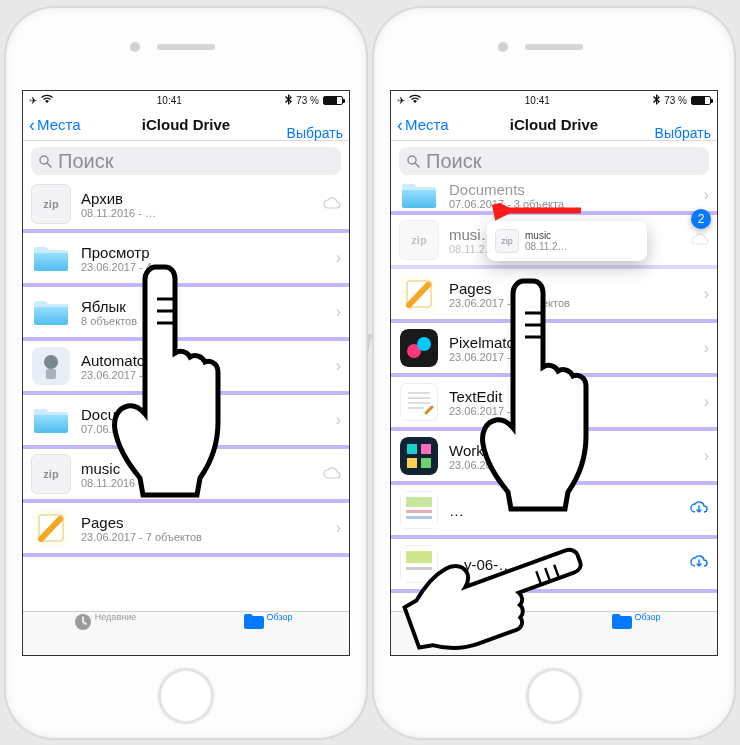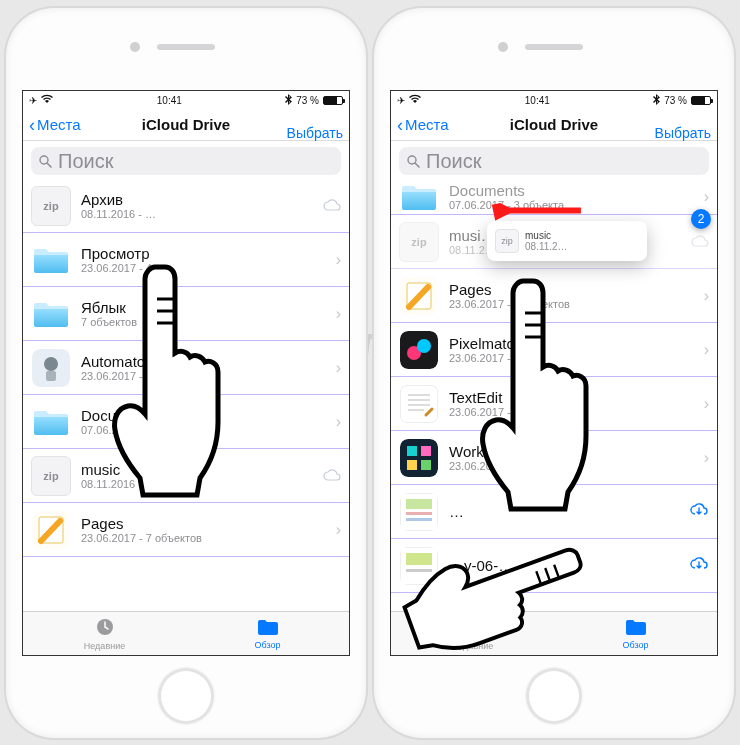--- a/index.html
+++ b/index.html
@@ -97,21 +97,21 @@
     color: #8e8e93;
     font-size: 20px;
   }
 
   
   .list { }
   .row {
     display:flex; align-items:center;
     height: 54px;
     padding: 0 8px 0 8px;
-    border-bottom: 1px solid #c4b5fd;
+    border-bottom: 4px solid #c4b5fd;
     position: relative;
   }
   .row .thumb {
     width: 40px; height: 40px; border-radius: 6px; margin-right: 10px;
     display:flex; align-items:center; justify-content:center;
     font-size: 11px; font-weight:600;
     flex: 0 0 40px;
   }
   .thumb.zip { background:#f3f3f5; color:#8e8e93; border:1px solid #e3e3e6;}
   .thumb.folder { background: #fff; }
@@ -131,21 +131,21 @@
   
   .tabbar {
     position:absolute; bottom:0; left:0; right:0;
     height: 44px;
     border-top:1px solid #d0d0d2;
     background: #f8f8f9;
     display:flex;
   }
   .tabbar .tab {
     flex:1 1 50%;
-    display:flex; flex-direction:column; align-items:center; justify-content:center;
+    display:flex; flex-direction:row; align-items:flex-start; justify-content:center;
     font-size:9px; gap:2px;
   }
   .tab.inactive { color:#9b9b9e;}
   .tab.active { color:#0579ff;}
 
   
   .dragprev {
     position:absolute;
     left: 96px; top: 130px;
     width: 160px; height: 40px;
@@ -284,21 +284,21 @@
       </div>
       <div class="row">
         <div class="thumb folder">
               <svg viewBox="0 0 38 30">
                 <path class="light-blue-grad" d="M2 8h34v18a2 2 0 0 1-2 2H4a2 2 0 0 1-2-2Z"></path>
                 <path fill="#c9ecff" d="M2 6a2 2 0 0 1 2-2h10l3 3h17a2 2 0 0 1 2 2v1H2Z"></path>
               </svg>
             </div>
         <div class="meta">
               <div class="name">Яблык</div>
-              <div class="sub">7 объектов</div>
+              <div class="sub">8 объектов</div>
             </div>
         <span class="rchev">›</span>
       </div>
       <div class="row">
         <div class="thumb app">
               <svg viewBox="0 0 38 38">
                 <rect width="38" height="38" rx="8" fill="#e8eef5"></rect>
                 <circle cx="19" cy="15" r="7" fill="#7a8790"></circle>
                 <rect x="14" y="22" width="10" height="10" rx="2" fill="#a8b2ba"></rect>
               </svg>

